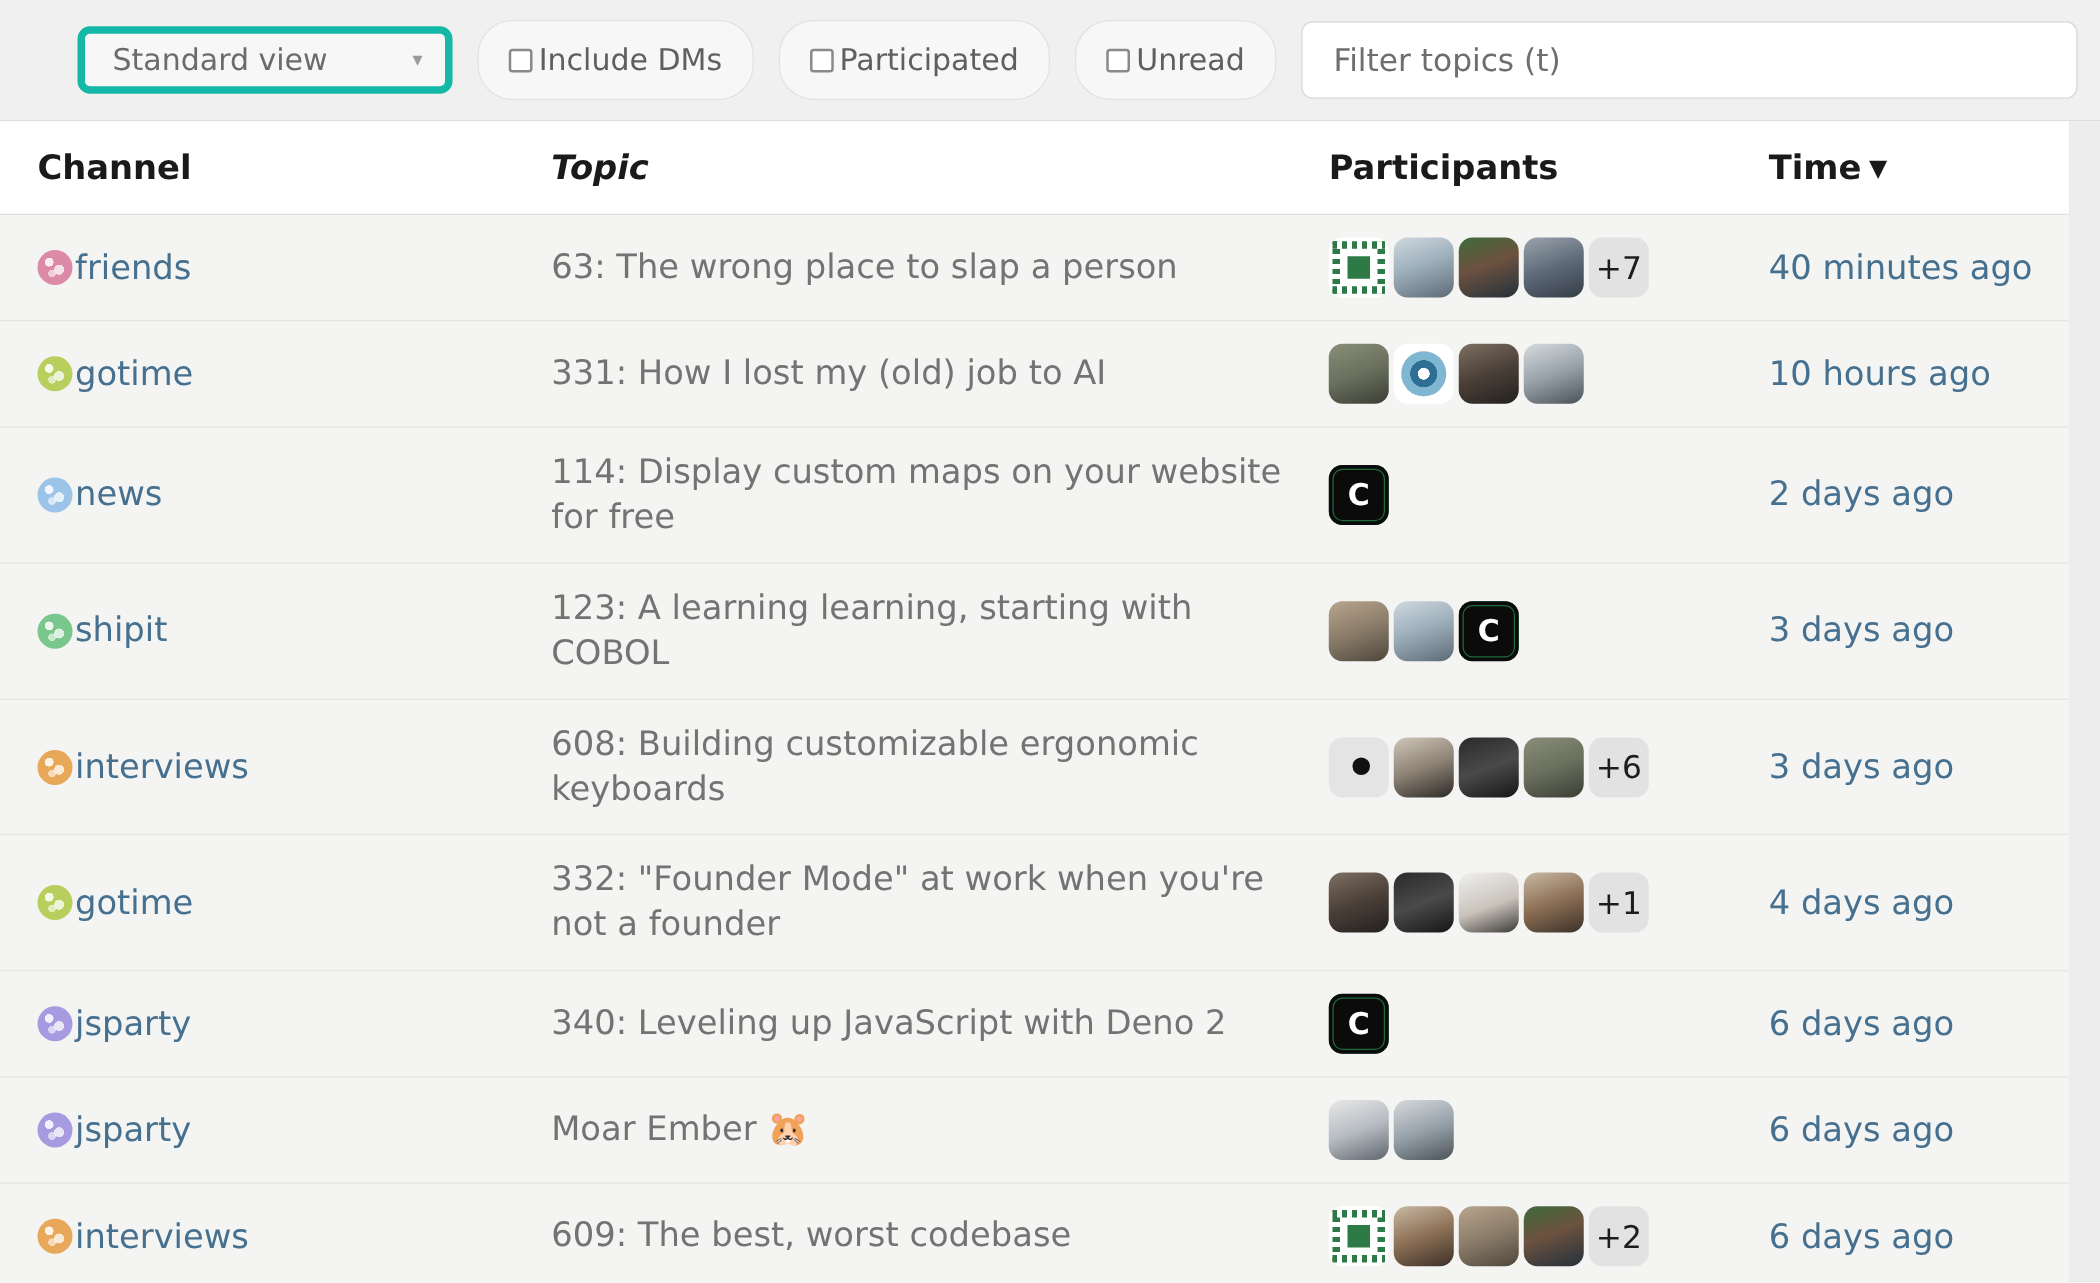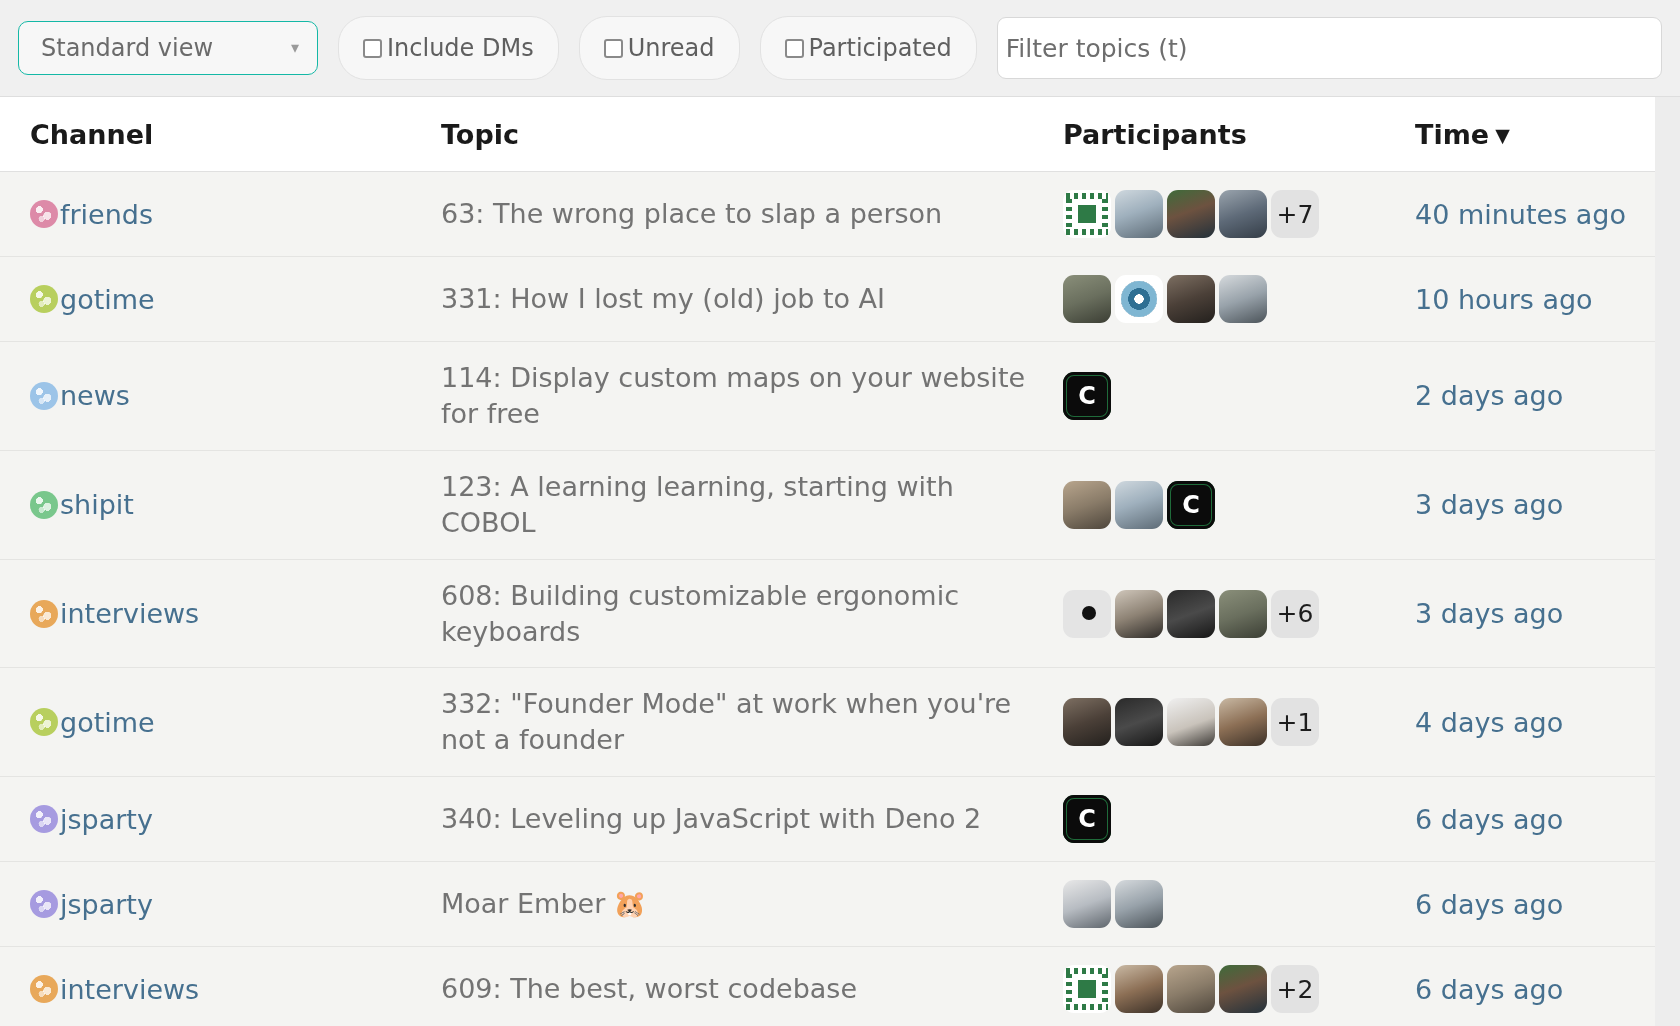--- a/index.html
+++ b/index.html
@@ -18,29 +18,30 @@
     display: flex;
     align-items: center;
     padding: 0 18px;
     gap: 20px;
     border-bottom: 1px solid #dedede;
   }
   .view-select {
     height: 54px;
     min-width: 300px;
     background: #f7f7f7;
-    border: 1px solid #14b8a6;
+    border: 6px solid #14b8a6;
     border-radius: 10px;
     display: flex;
     align-items: center;
     justify-content: space-between;
     padding: 0 18px 0 22px;
     color: #6b6b6b;
     font-size: 24px;
     cursor: pointer;
+    margin-left: 44px;
   }
   .view-select .chev {
     color: #9a9a9a;
     font-size: 16px;
     margin-left: 26px;
     line-height: 1;
   }
   .pill {
     height: 64px;
     background: #f7f7f7;
@@ -61,21 +62,21 @@
     margin-right: 5px;
     flex: none;
     background: #fff;
   }
   .filter-input {
     flex: 1;
     height: 62px;
     background: #ffffff;
     border: 1px solid #d8d8d8;
     border-radius: 9px;
-    padding: 0 8px;
+    padding: 0 25px;
     font-size: 25px;
     color: #3c3c3c;
     font-family: inherit;
     outline: none;
   }
   .filter-input::placeholder { color: #6e6e6e; }
 
   
   #table-wrap {
     height: 929px;
@@ -93,21 +94,21 @@
     background: #ffffff;
     color: #1a1a1a;
     font-size: 27px;
     font-weight: bold;
     text-align: left;
     padding: 22px 0 21px 0;
     border-bottom: 1px solid #e0e0e0;
     vertical-align: middle;
   }
   .c-channel { width: 441px; padding-left: 30px !important; margin-top: 19px; }
-  .c-topic   { width: 622px; }
+  .c-topic   { width: 622px; font-style: italic; }
   .c-part    { width: 352px; }
   .c-time    { width: 240px; }
 
   th .sortarrow {
     font-size: 19px;
     margin-left: 6px;
     vertical-align: 2px;
   }
 
   tbody tr { border-bottom: 1px solid #e4e4e2; }
@@ -237,26 +238,26 @@
     <span class="chev">▾</span>
   </div>
 
   <div class="pill">
     <span class="box"></span>
     <span>Include DMs</span>
   </div>
 
   <div class="pill">
     <span class="box"></span>
-    <span>Unread</span>
+    <span>Participated</span>
   </div>
 
   <div class="pill">
     <span class="box"></span>
-    <span>Participated</span>
+    <span>Unread</span>
   </div>
 
   <input class="filter-input" type="text" placeholder="Filter topics (t)" style="">
 </div>
 
 <div id="table-wrap">
   <table>
     <thead>
       <tr>
         <th class="c-channel">

